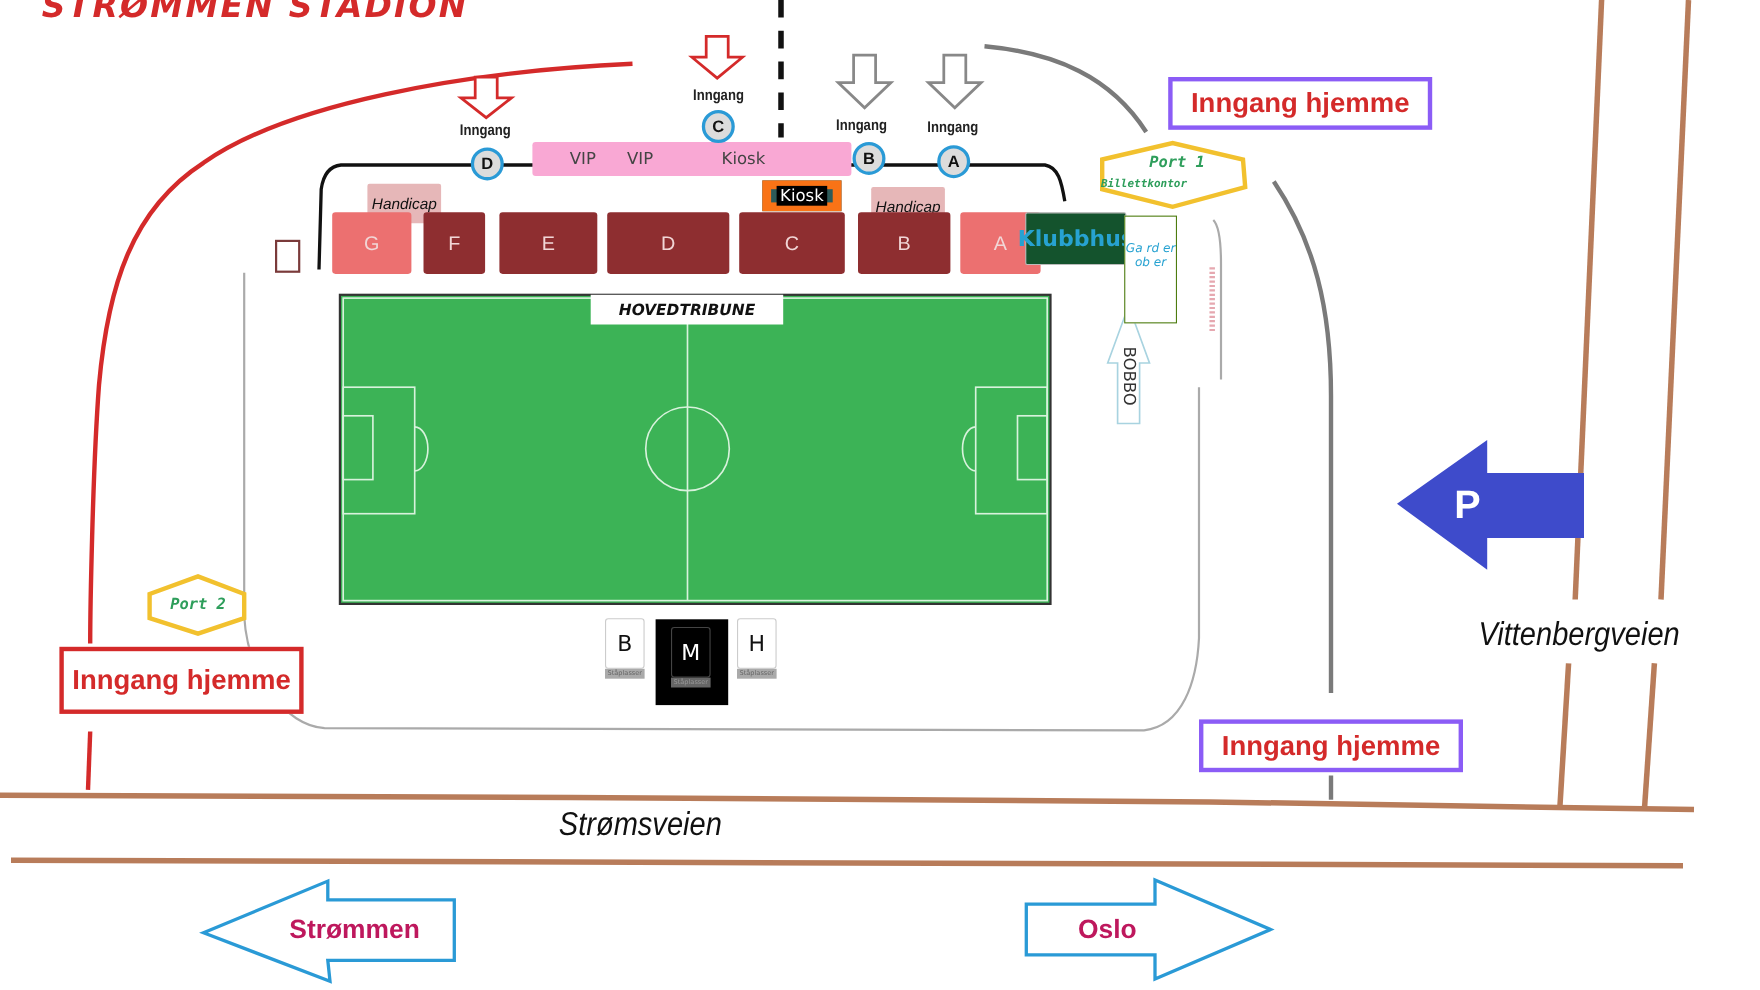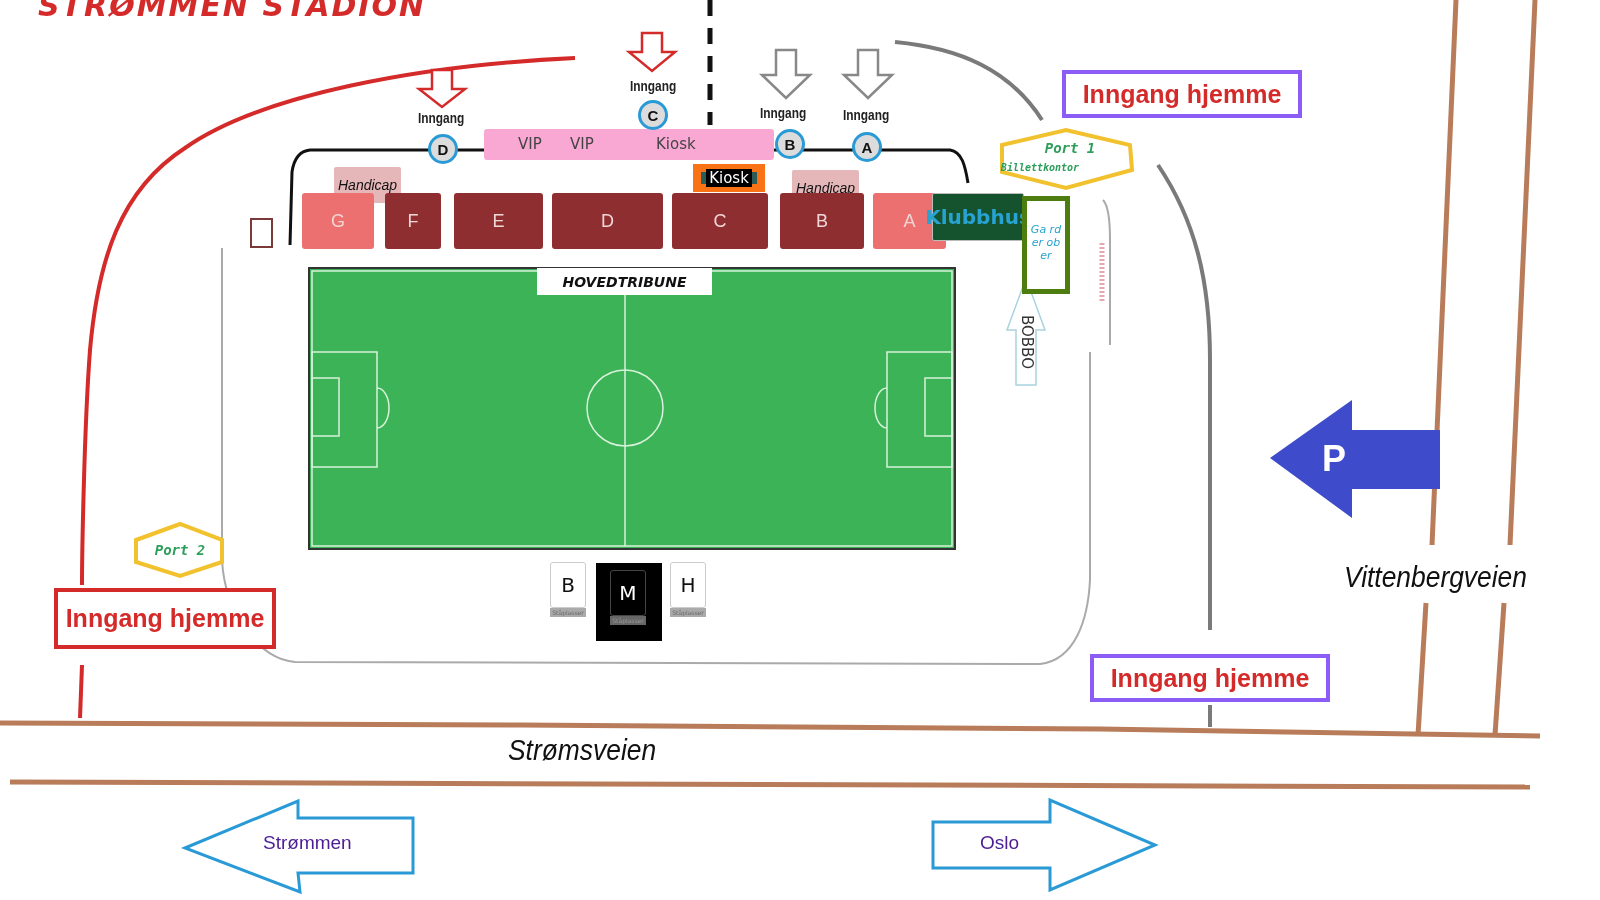--- a/index.html
+++ b/index.html
@@ -12,26 +12,26 @@
   .vipbar { left:484px; top:129px; width:290px; height:31px; background:#f9a8d4; border-radius:3px; }
   .vipbar span { position:absolute; top:6px; font-family:"DejaVu Sans", sans-serif; font-size:15px; color:#444; }
   .stand { top:193px; height:56px; border-radius:3px; display:flex; align-items:center; justify-content:center; font-family:"Liberation Sans", sans-serif; font-size:18px; color:#f1d6d6; }
   .stand.light { background:#ec7070; }
   .stand.dark { background:#8e2e30; }
   .handicap { height:36px; background:#e6b7b8; border-radius:2px; font-family:Liberation Sans, sans-serif; font-style:italic; font-size:14px; color:#111; display:flex; align-items:center; padding:0 4px; }
   .kiosk { left:693px; top:164px; width:72px; height:28px; background:#2d5b5a; border:8px solid #f97316; box-sizing:border-box; display:flex; align-items:center; justify-content:center; font-family:"DejaVu Sans", sans-serif; font-size:15px; color:#fff; }
   .kiosk span { background:#000; padding:0 3px; }
   .pitch-label { left:537px; top:268px; width:175px; height:27px; background:#fff; display:flex; align-items:center; justify-content:center; font-family:"DejaVu Sans", sans-serif; font-style:italic; font-weight:bold; font-size:14px; color:#111; }
   .klubbhus { left:932px; top:193px; width:90px; height:46px; border:1px solid #bbb; border-radius:2px; background:#14532d; display:flex; align-items:center; justify-content:center; font-family:"DejaVu Sans", sans-serif; font-weight:bold; font-size:20px; color:#27a2d1; }
-  .garderober { left:1022px; top:196px; width:48px; height:98px; border:5px solid #4d7c0f; background:#fff; font-family:"DejaVu Sans", sans-serif; font-style:italic; font-size:11px; color:#27a2d1; text-align:center; line-height:13px; padding-top:22px; box-sizing:border-box; word-break:break-all; }
+  .garderober { left:1022px; top:196px; width:48px; height:98px; border:1px solid #4d7c0f; background:#fff; font-family:"DejaVu Sans", sans-serif; font-style:italic; font-size:11px; color:#27a2d1; text-align:center; line-height:13px; padding-top:22px; box-sizing:border-box; word-break:break-all; }
   .sign { border:4px solid #8b5cf6; background:#fff; font-family:"Liberation Sans", sans-serif; font-weight:bold; font-size:25px; color:#d42a2a; display:flex; align-items:center; justify-content:center; box-sizing:border-box; transform-origin:center; }
   .sign.red { border-color:#d42a2a; }
   .hex-text { font-family:"DejaVu Sans Mono", monospace; font-style:italic; font-weight:bold; color:#2e9e5b; text-align:center; }
   .road-label { font-family:"Liberation Sans", sans-serif; font-style:italic; font-size:30px; color:#111; transform:scaleX(0.88); transform-origin:left top; }
-  .dir-label { font-family:"Liberation Sans", sans-serif; font-weight:normal; font-size:19px; color:#4c1d95; }
+  .dir-label { font-family:"Liberation Sans", sans-serif; font-weight:bold; font-size:24px; color:#be185d; }
   .stand-sm { width:36px; height:46px; background:#fff; border:1px solid #ccc; border-radius:3px; display:flex; align-items:center; justify-content:center; font-family:"DejaVu Sans", sans-serif; font-size:20px; color:#111; box-sizing:border-box; }
   .staa { height:9px; font-size:6px; background:#aaa; color:#666; text-align:center; line-height:9px; font-family:"DejaVu Sans", sans-serif; overflow:hidden; }
 </style>
 </head>
 <body>
 
 <svg id="map" viewBox="0 0 1600 900" xmlns="http://www.w3.org/2000/svg">
 
   <g stroke="#b87c5a" stroke-width="5" fill="none">
     <path d="M0 723 L520 725 L1100 729 L1540 736"></path>

